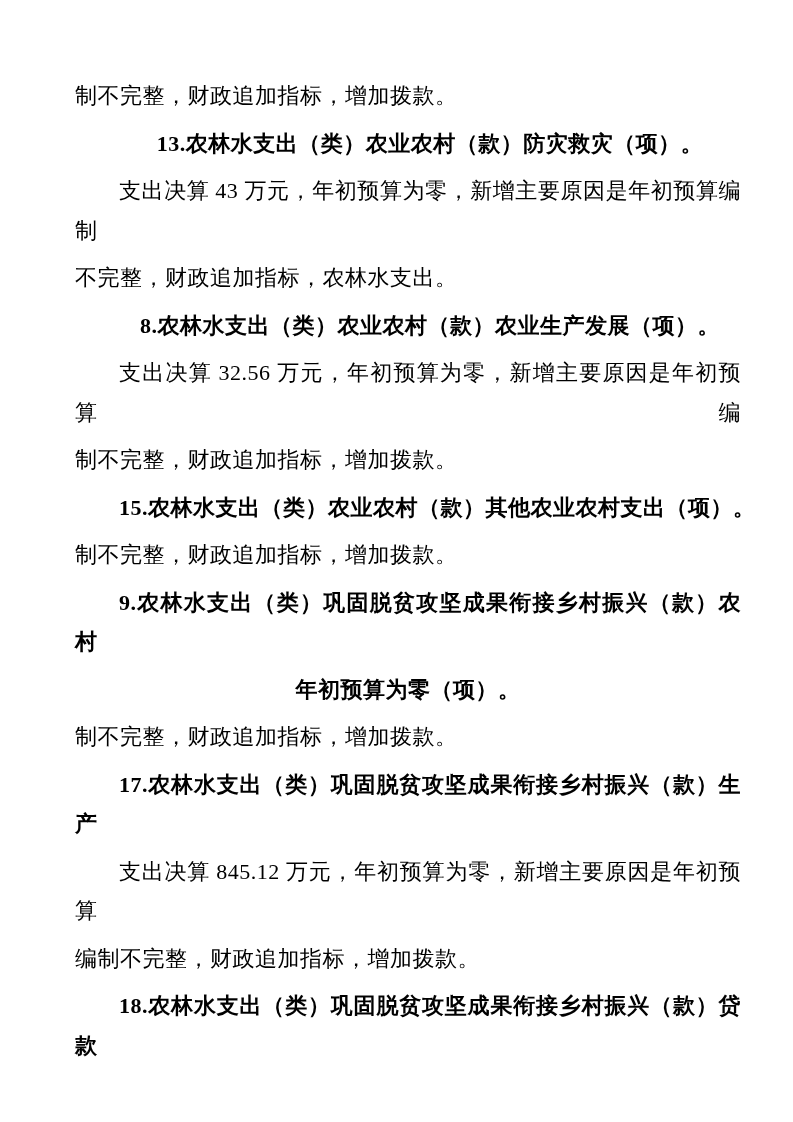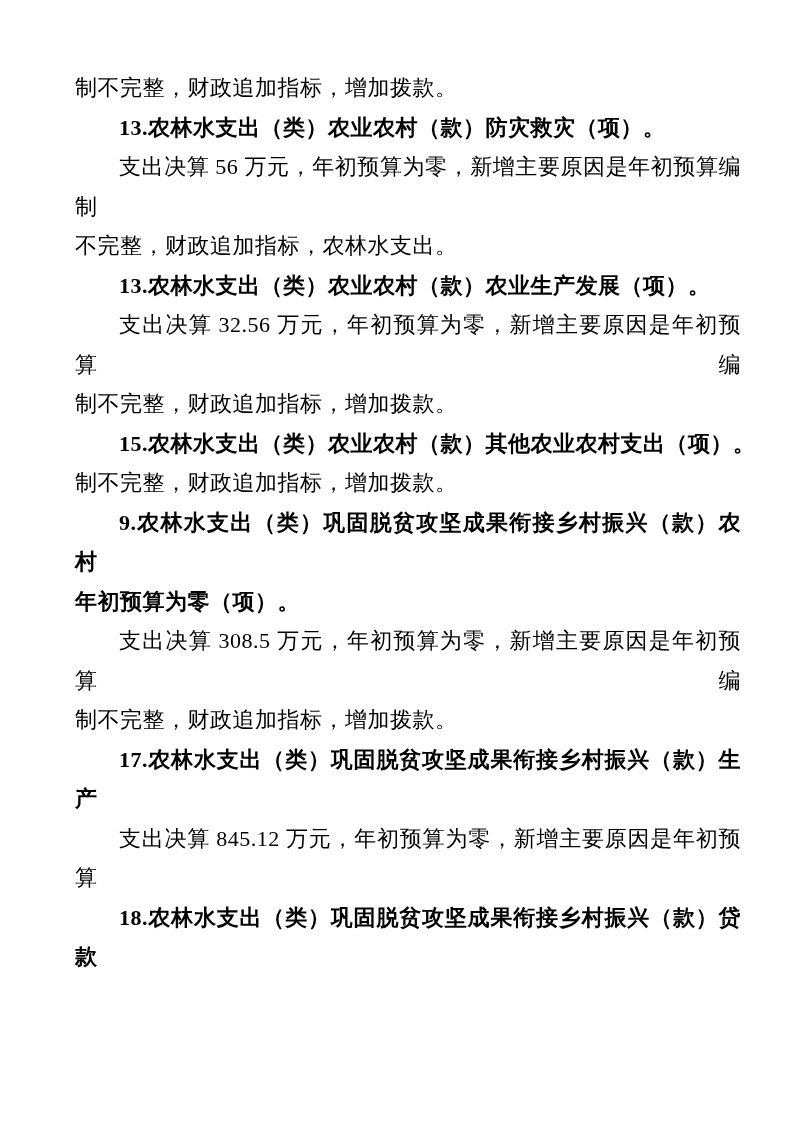--- a/index.html
+++ b/index.html
@@ -22,52 +22,54 @@
     top: 68px;
     width: 666px;
     color: #000000;
     font-size: 22px;
     line-height: 39.5px;
     letter-spacing: 0.5px;
   }
   .line {
     white-space: nowrap;
     text-align: left;
+    margin-top: 8px;
   }
   .line.body {
     font-weight: 400;
   }
   .line.heading {
     font-weight: 700;
+    text-align: center;
   }
   .line.indent {
     text-indent: 2em;
   }
   .line.justify {
     white-space: normal;
     text-align: justify;
     text-align-last: justify;
     text-justify: inter-character;
   }
 </style>
 </head>
 <body>
 
 <div class="page">
   <div class="text-block">
       <div class="line body">制不完整，财政追加指标，增加拨款。</div>
       <div class="line heading indent">13.农林水支出（类）农业农村（款）防灾救灾（项）。</div>
-      <div class="line body indent justify">支出决算 56 万元，年初预算为零，新增主要原因是年初预算编制</div>
+      <div class="line body indent justify">支出决算 43 万元，年初预算为零，新增主要原因是年初预算编制</div>
       <div class="line body">不完整，财政追加指标，农林水支出。</div>
-      <div class="line heading indent">13.农林水支出（类）农业农村（款）农业生产发展（项）。</div>
+      <div class="line heading indent">8.农林水支出（类）农业农村（款）农业生产发展（项）。</div>
       <div class="line body indent justify">支出决算 32.56 万元，年初预算为零，新增主要原因是年初预算编</div>
       <div class="line body">制不完整，财政追加指标，增加拨款。</div>
       <div class="line heading indent">15.农林水支出（类）农业农村（款）其他农业农村支出（项）。</div>
       <div class="line body">制不完整，财政追加指标，增加拨款。</div>
       <div class="line heading indent justify">9.农林水支出（类）巩固脱贫攻坚成果衔接乡村振兴（款）农村</div>
       <div class="line heading">年初预算为零（项）。</div>
-      <div class="line body indent justify">支出决算 308.5 万元，年初预算为零，新增主要原因是年初预算编</div>
       <div class="line body">制不完整，财政追加指标，增加拨款。</div>
       <div class="line heading indent justify">17.农林水支出（类）巩固脱贫攻坚成果衔接乡村振兴（款）生产</div>
       <div class="line body indent justify">支出决算 845.12 万元，年初预算为零，新增主要原因是年初预算</div>
+      <div class="line body">编制不完整，财政追加指标，增加拨款。</div>
       <div class="line heading indent justify">18.农林水支出（类）巩固脱贫攻坚成果衔接乡村振兴（款）贷款</div>
     </div>
 </div>
 
 </body></html>

